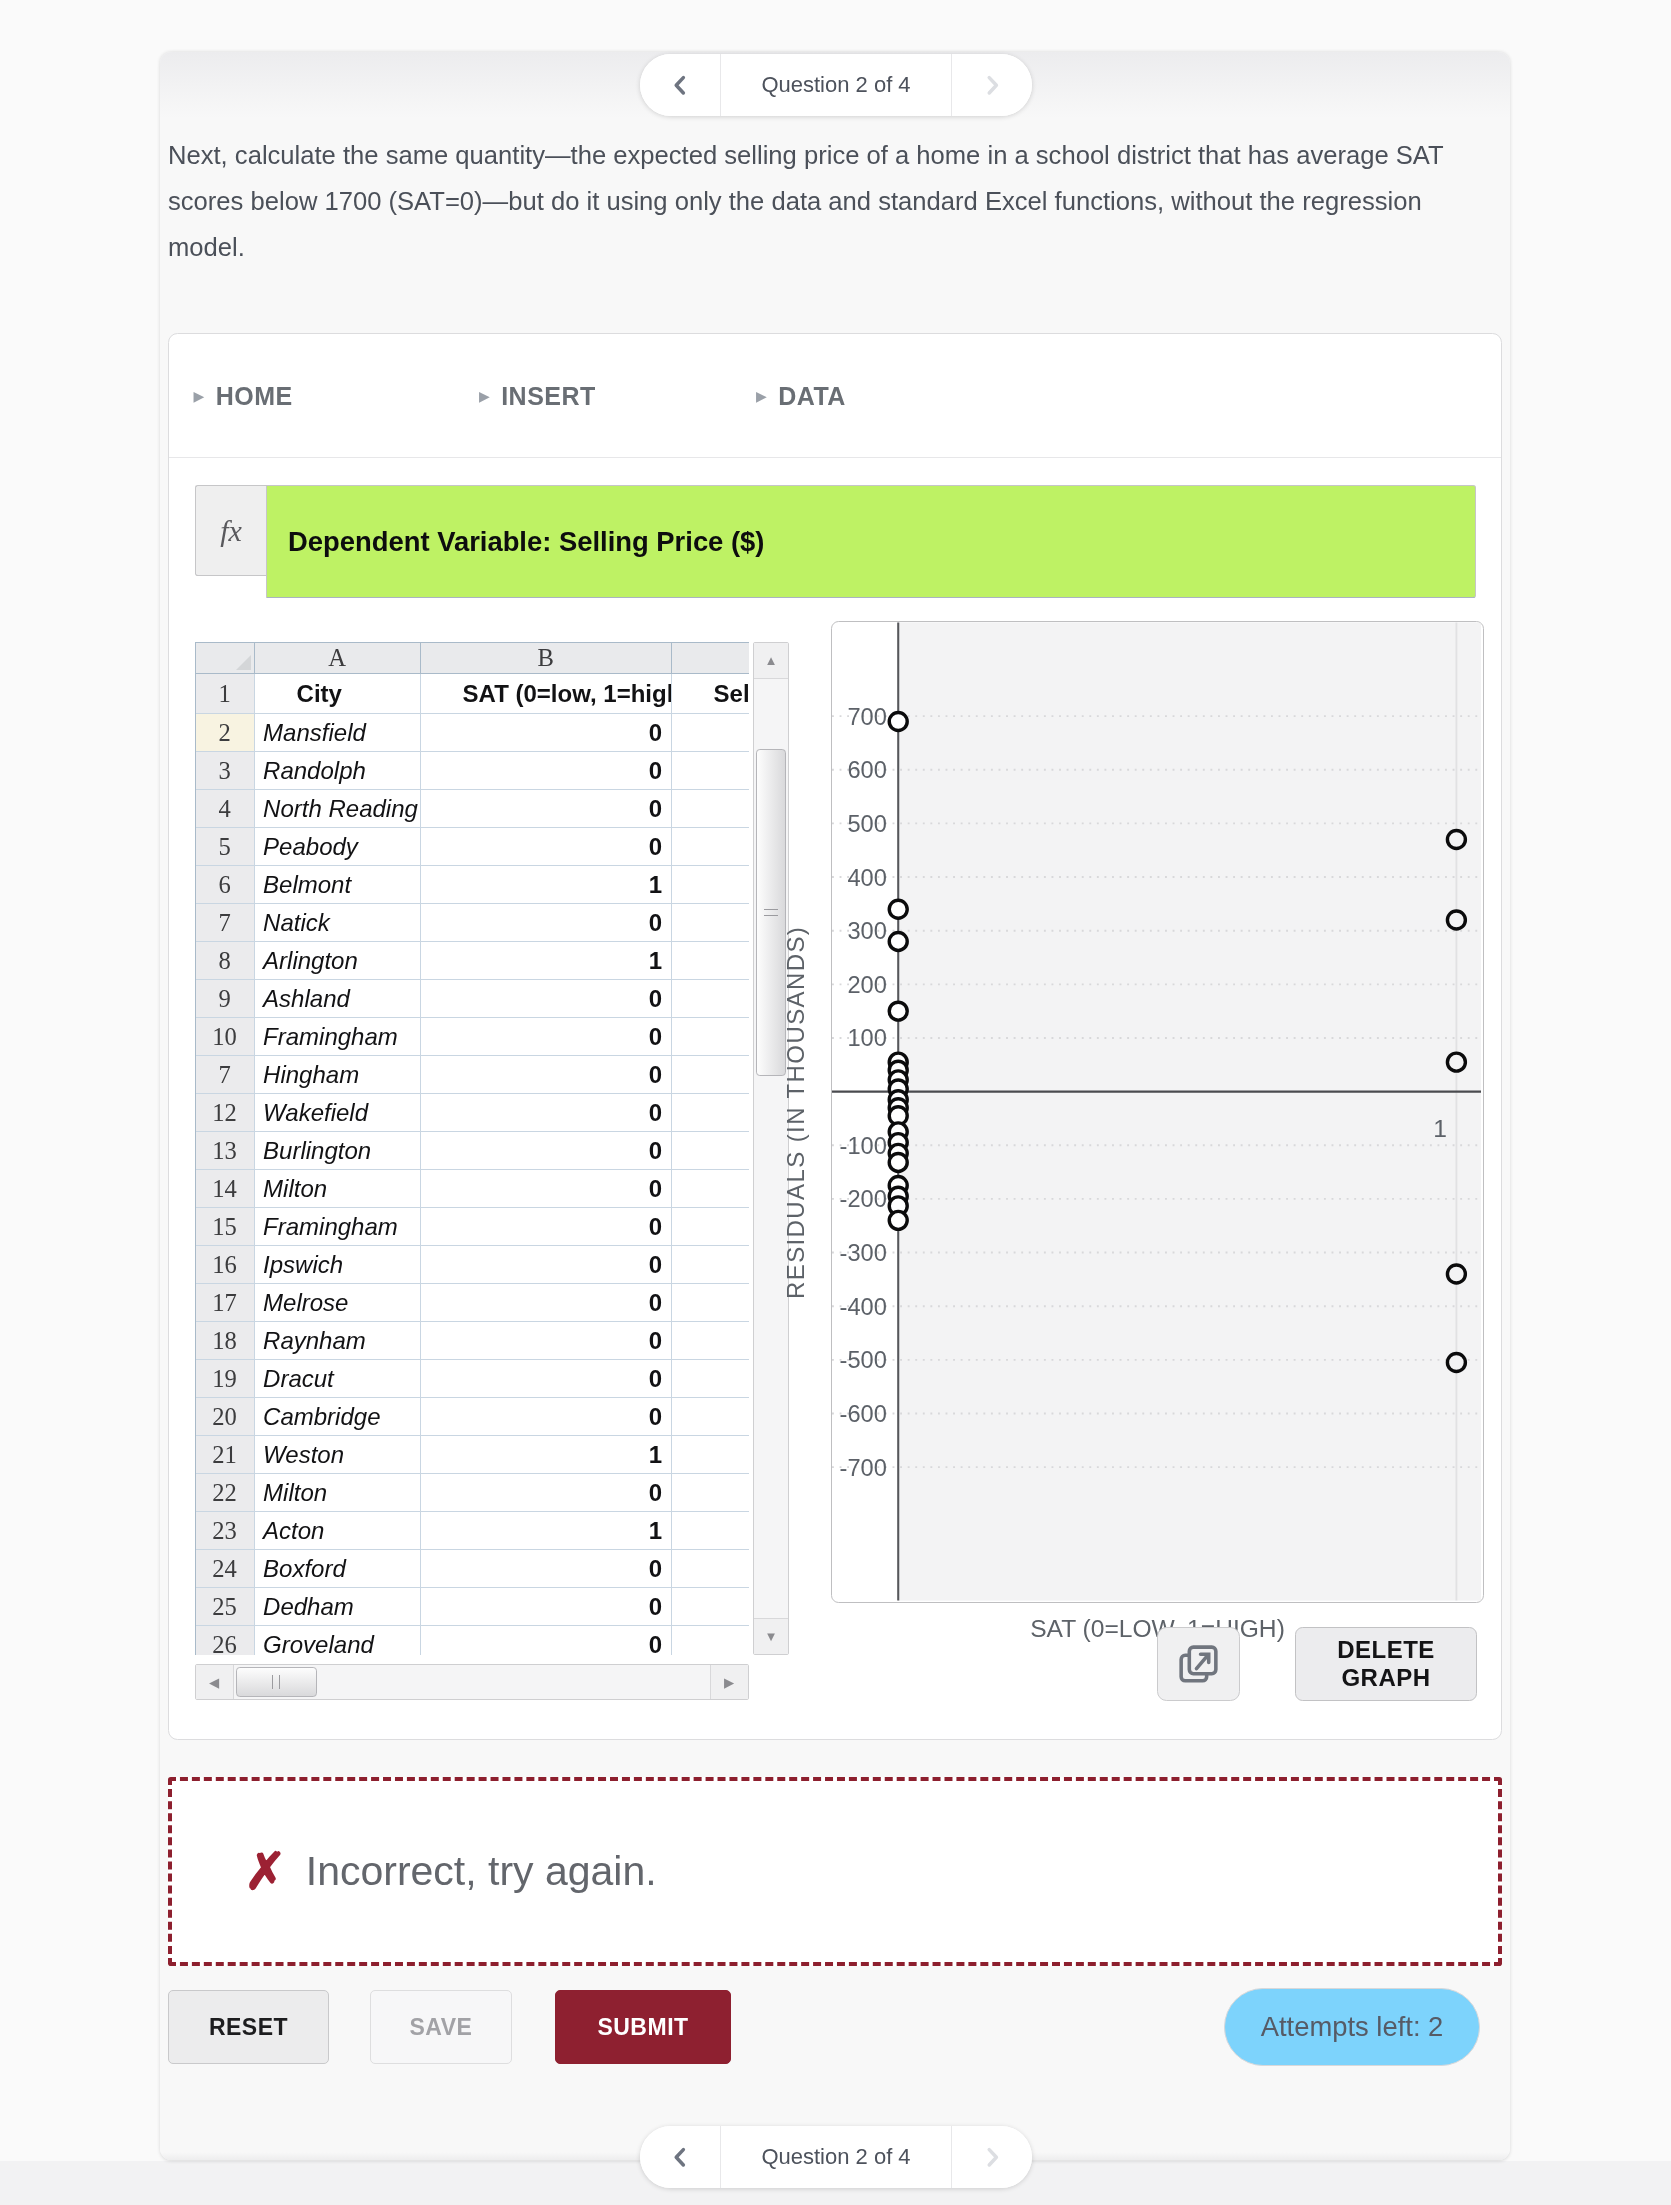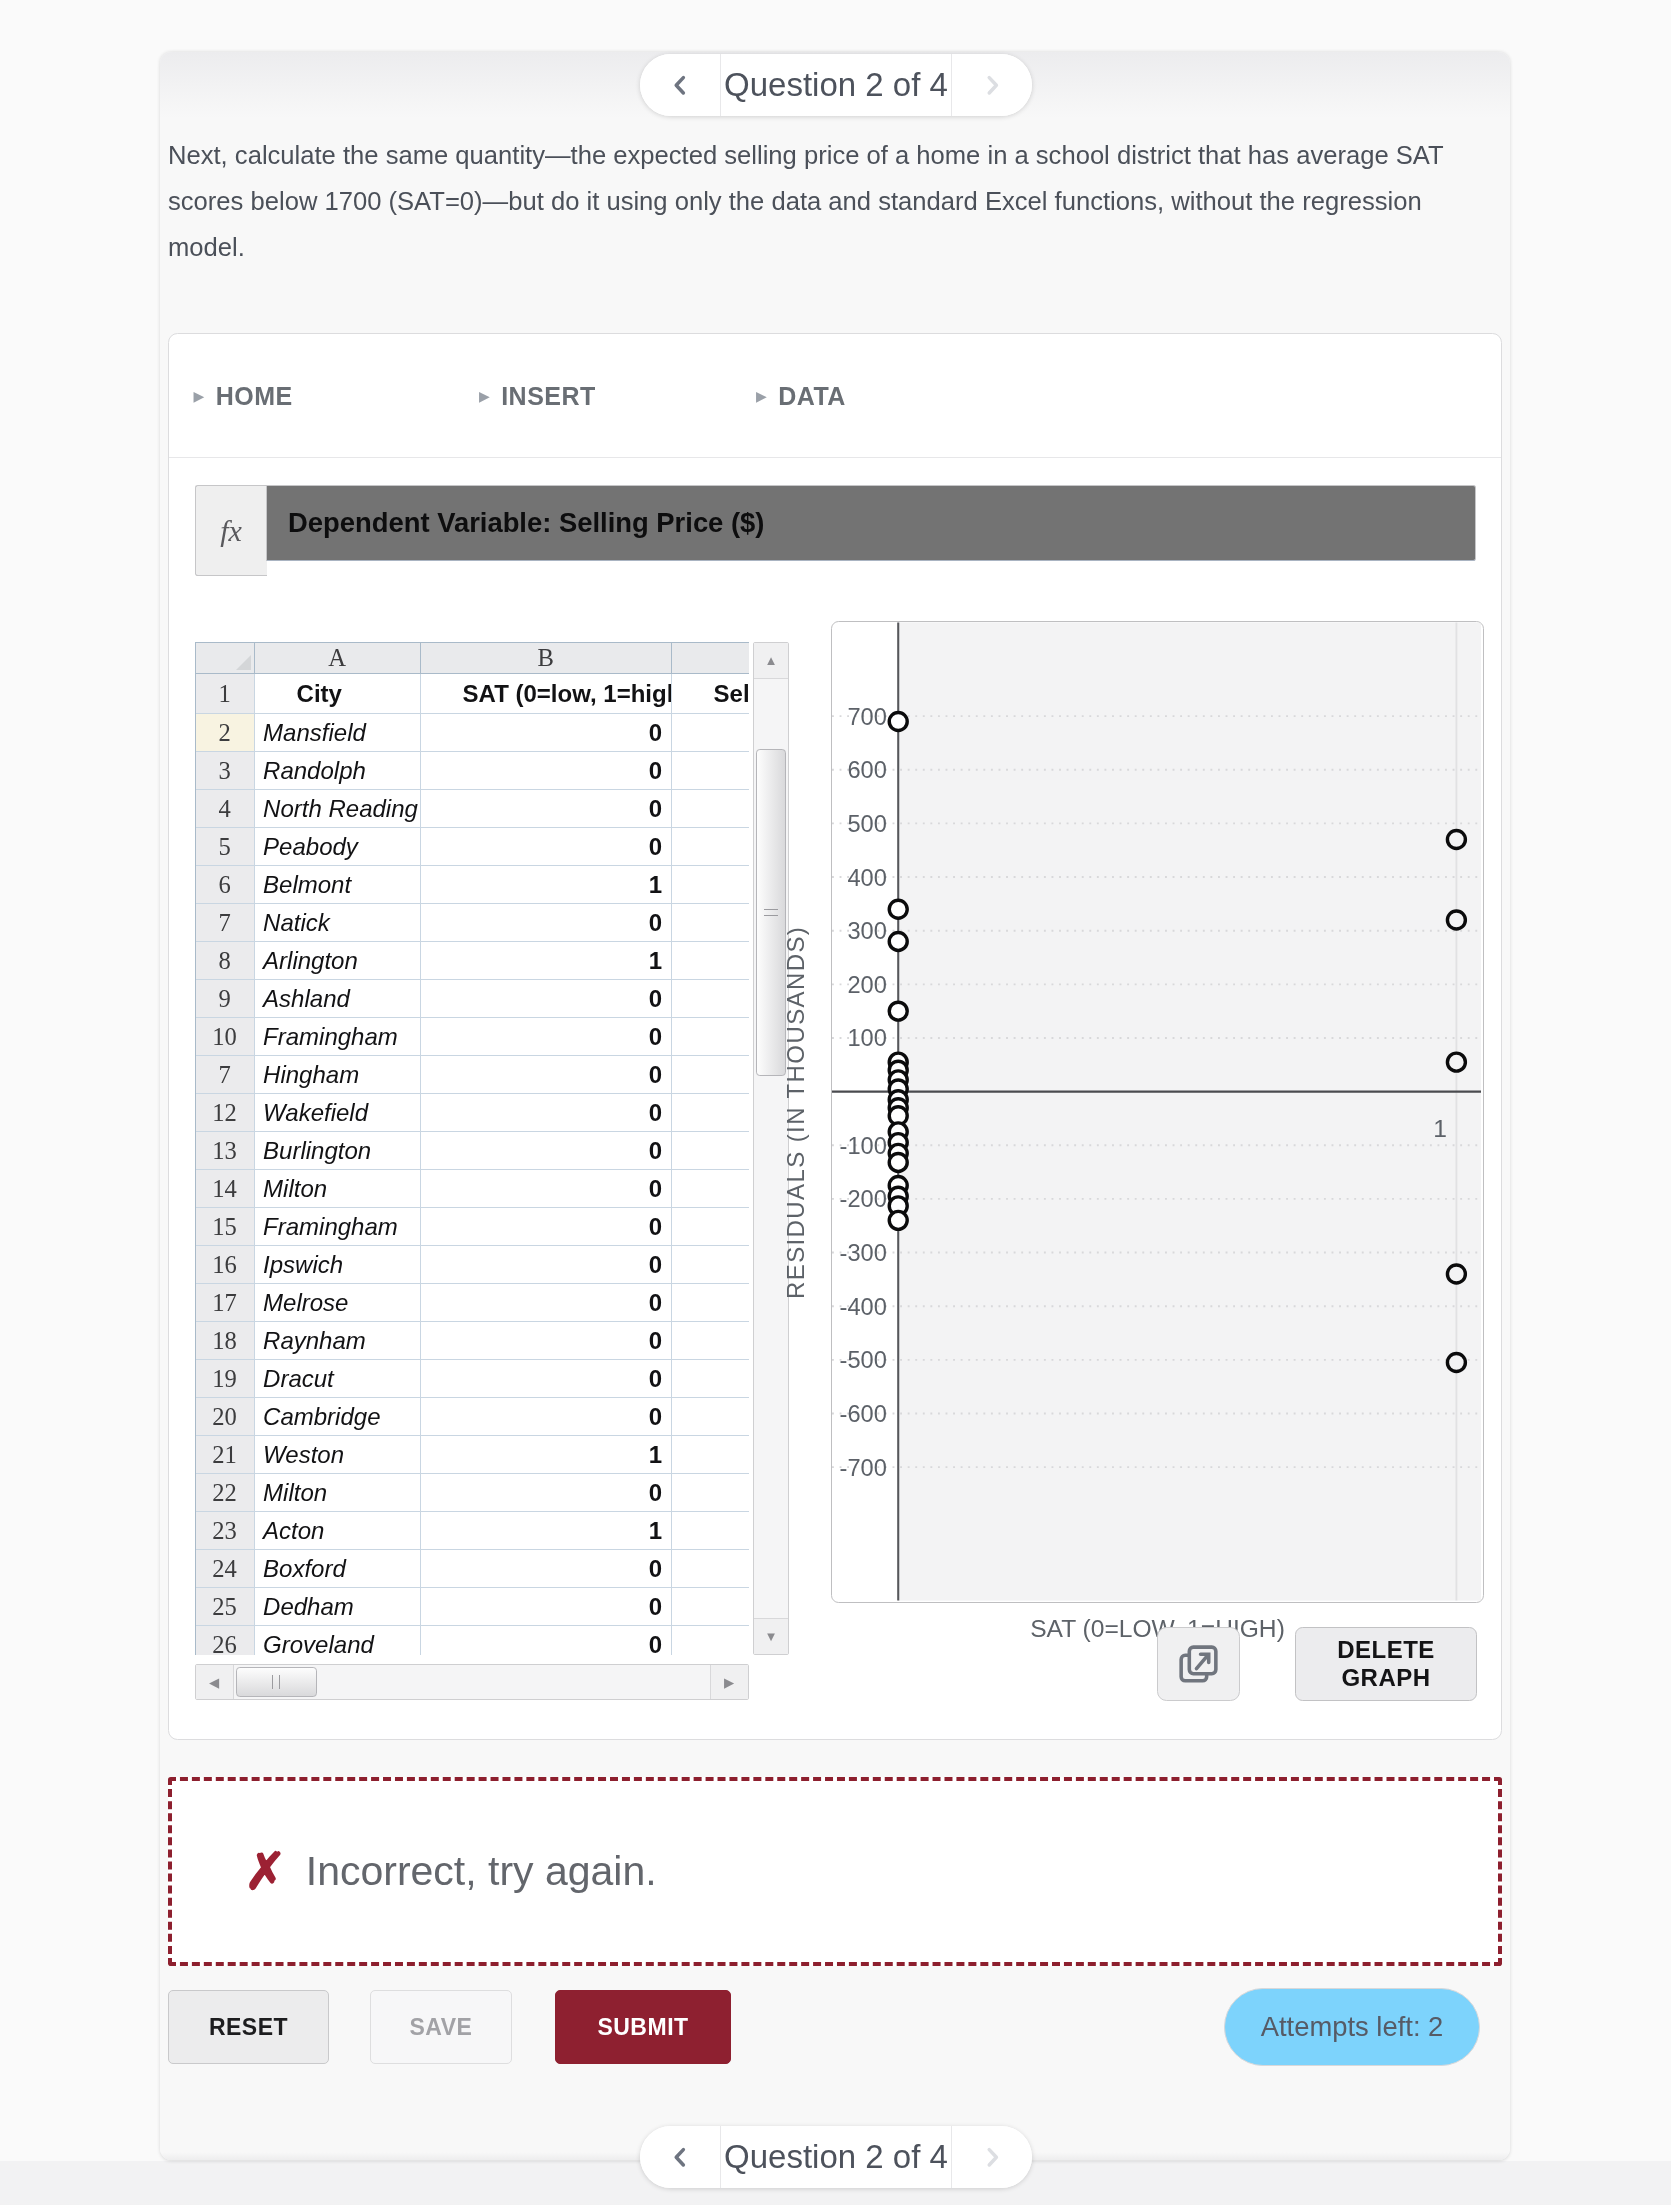--- a/index.html
+++ b/index.html
@@ -10,35 +10,35 @@
         background:linear-gradient(#ececee 0,#f8f8f8 66px,#f8f8f8 calc(100% - 7.6px),#ededee 100%);
         box-shadow:0 0.9px 3.8px rgba(0,0,0,.14);}
   
   .pill{position:absolute;width:392px;height:62px;border-radius:31px;background:#fff;box-shadow:0 0.9px 5.7px rgba(0,0,0,.16);
         display:flex;align-items:stretch;overflow:hidden;}
   .pill-top{left:640px;top:54px;}
   .pill-bottom{left:640px;top:2126px;}
   .pill-btn{width:81px;display:flex;align-items:center;justify-content:center;background:#fff;border:none;cursor:pointer;padding:0;}
   .pill-btn.prev{border-right:0.9px solid #e8e8ea;color:#6e7480;}
   .pill-btn.next{border-left:0.9px solid #e8e8ea;color:#dcdee2;}
-  .pill-label{flex:1;display:flex;align-items:center;justify-content:center;font-size:33px;color:#4d525c;}
+  .pill-label{flex:1;display:flex;align-items:center;justify-content:center;font-size:22px;color:#4d525c;}
   
   .instructions{position:absolute;left:168px;top:132px;width:1317px;font-size:25.6px;line-height:46px;color:#4b5059;margin:0;}
   
   .panel{position:absolute;left:168px;top:333px;width:1334px;height:1407px;background:#fff;border:0.9px solid #dcdcde;border-radius:9.5px;}
   .menubar{position:absolute;left:0;top:0;width:100%;height:124px;border-bottom:0.9px solid #e7e7e9;}
   .menu-item{position:absolute;top:0;height:124px;display:flex;align-items:center;gap:11.4px;cursor:pointer;}
   .menu-item .tri{font-size:14px;color:#9aa0a8;}
   .menu-item .mlabel{font-size:25px;font-weight:700;color:#696e74;letter-spacing:0.5px;}
   .mi-0{left:24.6px;}.mi-1{left:310px;}.mi-2{left:587px;}
   
   .fxbox{position:absolute;left:25.6px;top:151px;width:72px;height:91px;background:#efefef;border:0.9px solid #c6c6c8;border-right:none;
          border-radius:2.8px 0 0 2.8px;display:flex;align-items:center;justify-content:center;
          font-family:"Liberation Serif",serif;font-style:italic;font-size:30px;color:#59595d;}
-  .formula-input{position:absolute;left:97px;top:151px;width:1210px;height:76px;background:#737373;border:0.9px solid #c6c6c8;
+  .formula-input{position:absolute;left:97px;top:151px;width:1210px;height:113px;background:#bef264;border:0.9px solid #c6c6c8;
          border-bottom:1.9px solid #aab4c2;border-radius:0 2.8px 2.8px 0;font-family:"Liberation Sans",sans-serif;
          font-size:27.4px;font-weight:600;color:#0d0d0e;padding:0 0 0 21px;outline:none;}
   
   .grid{position:absolute;left:25.6px;top:308px;width:554px;height:1013px;overflow:hidden;background:#fff;
         border-top:0.9px solid #a9bac9;border-left:0.9px solid #a9bac9;}
   .srow{display:flex;}
   .cell{border-right:0.9px solid #c9d6e2;border-bottom:0.9px solid #c9d6e2;height:38px;display:flex;align-items:center;
         padding:0 8.5px;font-size:24px;color:#121214;white-space:nowrap;overflow:hidden;flex:none;}
   .h42 .cell{height:40px;}
   .c0{width:59px;}.c1{width:166px;}.c2{width:251px;}.c3{width:114px;}

